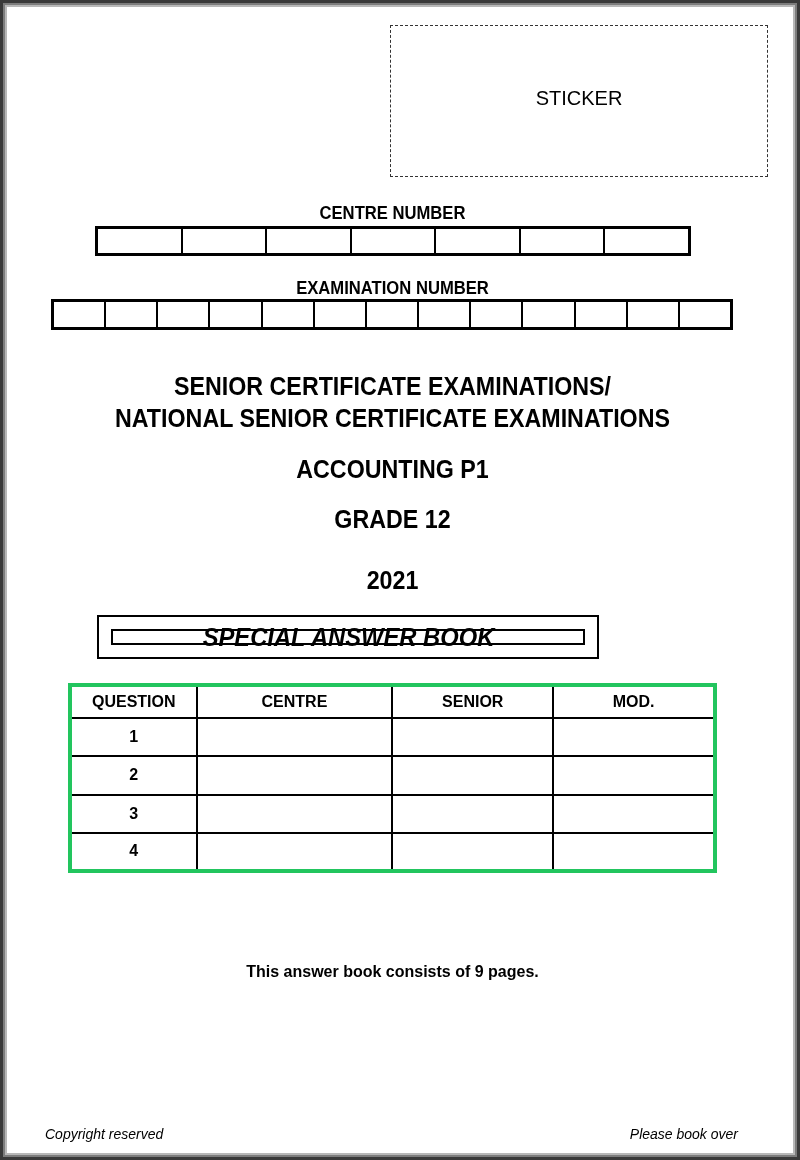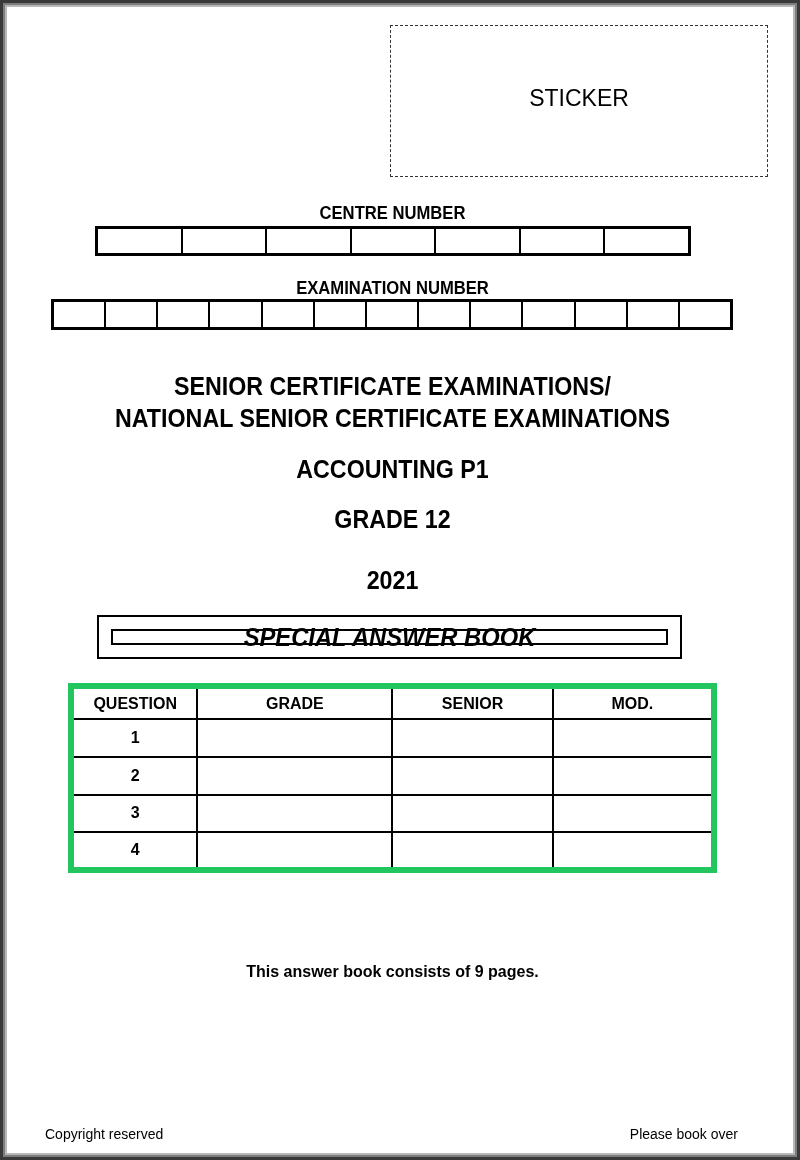--- a/index.html
+++ b/index.html
@@ -11,21 +11,21 @@
       border: 3px solid #3a3a3a;
       box-shadow: inset 0 0 0 2px #7d7d7d, inset 0 0 0 4px #b8b8b8;
       pointer-events: none;
     }
 
     .sticker {
       position: absolute; left: 390px; top: 25px; width: 378px; height: 152px;
       border: 1px dashed #333;
       display: flex; align-items: center; justify-content: center;
     }
-    .sticker span { font-size: 23px; position: relative; top: -3px; }
+    .sticker span { font-size: 20px; position: relative; top: -3px; }
 
     .label {
       position: absolute; font-weight: bold; font-size: 17.5px; text-align: center;
       letter-spacing: 0; transform: scaleX(0.95);
     }
 
     .boxes {
       position: absolute; display: flex;
       border: 3px solid #000;
     }
@@ -35,55 +35,55 @@
     .centre-boxes { left: 95px; top: 226px; width: 596px; height: 30px; }
     .exam-boxes { left: 51px; top: 299px; width: 682px; height: 31px; }
 
     .title {
       position: absolute; left: 0; width: 800px; text-align: center;
       font-weight: bold; font-size: 25px; line-height: 32px;
       transform: scaleX(0.93); transform-origin: center;
     }
 
     .sab-box {
-      position: absolute; left: 97px; top: 615px; width: 585px; height: 44px;
+      position: absolute; left: 97px; top: 615px; width: 502px; height: 44px;
       border: 2px solid #000;
       padding: 12px;
     }
     .sab-inner {
       width: 100%; height: 100%; border: 2px solid #000;
       display: flex; align-items: center; justify-content: center;
     }
     .sab-inner span {
       font-weight: bold; font-style: italic; font-size: 25px;
       transform: scaleX(0.95); display: inline-block;
     }
 
     table.marks {
       position: absolute; left: 68px; top: 683px; width: 649px; height: 190px;
-      border-collapse: collapse; border: 6px solid #22c55e;
+      border-collapse: collapse; border: 4px solid #22c55e;
     }
     table.marks th, table.marks td {
       border: 2px solid #000; text-align: center; font-weight: bold; font-size: 16px;
       padding: 0; height: 31px;
     }
     table.marks th { height: 33px; }
     table.marks col.c1 { width: 127px; }
     table.marks col.c2 { width: 197px; }
     table.marks col.c3 { width: 162px; }
     table.marks col.c4 { width: 163px; }
     table.marks tr.total td { border-top: 3px solid #000; }
 
     .pages-note {
       position: absolute; left: 0; width: 800px; top: 963px; text-align: center;
       font-weight: bold; font-size: 16px;
     }
 
     .footer {
-      position: absolute; top: 1126px; font-size: 14px;
+      position: absolute; top: 1126px; font-style: italic; font-size: 14px;
     }
     .footer.left { left: 45px; }
     .footer.right { right: 62px; }
   </style>
 </head>
 <body>
 
 <div class="frame"></div>
 
 <div class="sticker">
@@ -133,21 +133,21 @@
 <table class="marks">
   <colgroup>
       <col class="c1">
       <col class="c2">
       <col class="c3">
       <col class="c4">
     </colgroup>
   <thead>
     <tr>
       <th>QUESTION</th>
-      <th>GRADE</th>
+      <th>CENTRE</th>
       <th>SENIOR</th>
       <th>MOD.</th>
     </tr>
   </thead>
   <tbody>
     <tr>
       <td>1</td>
       <td></td>
       <td></td>
       <td></td>

